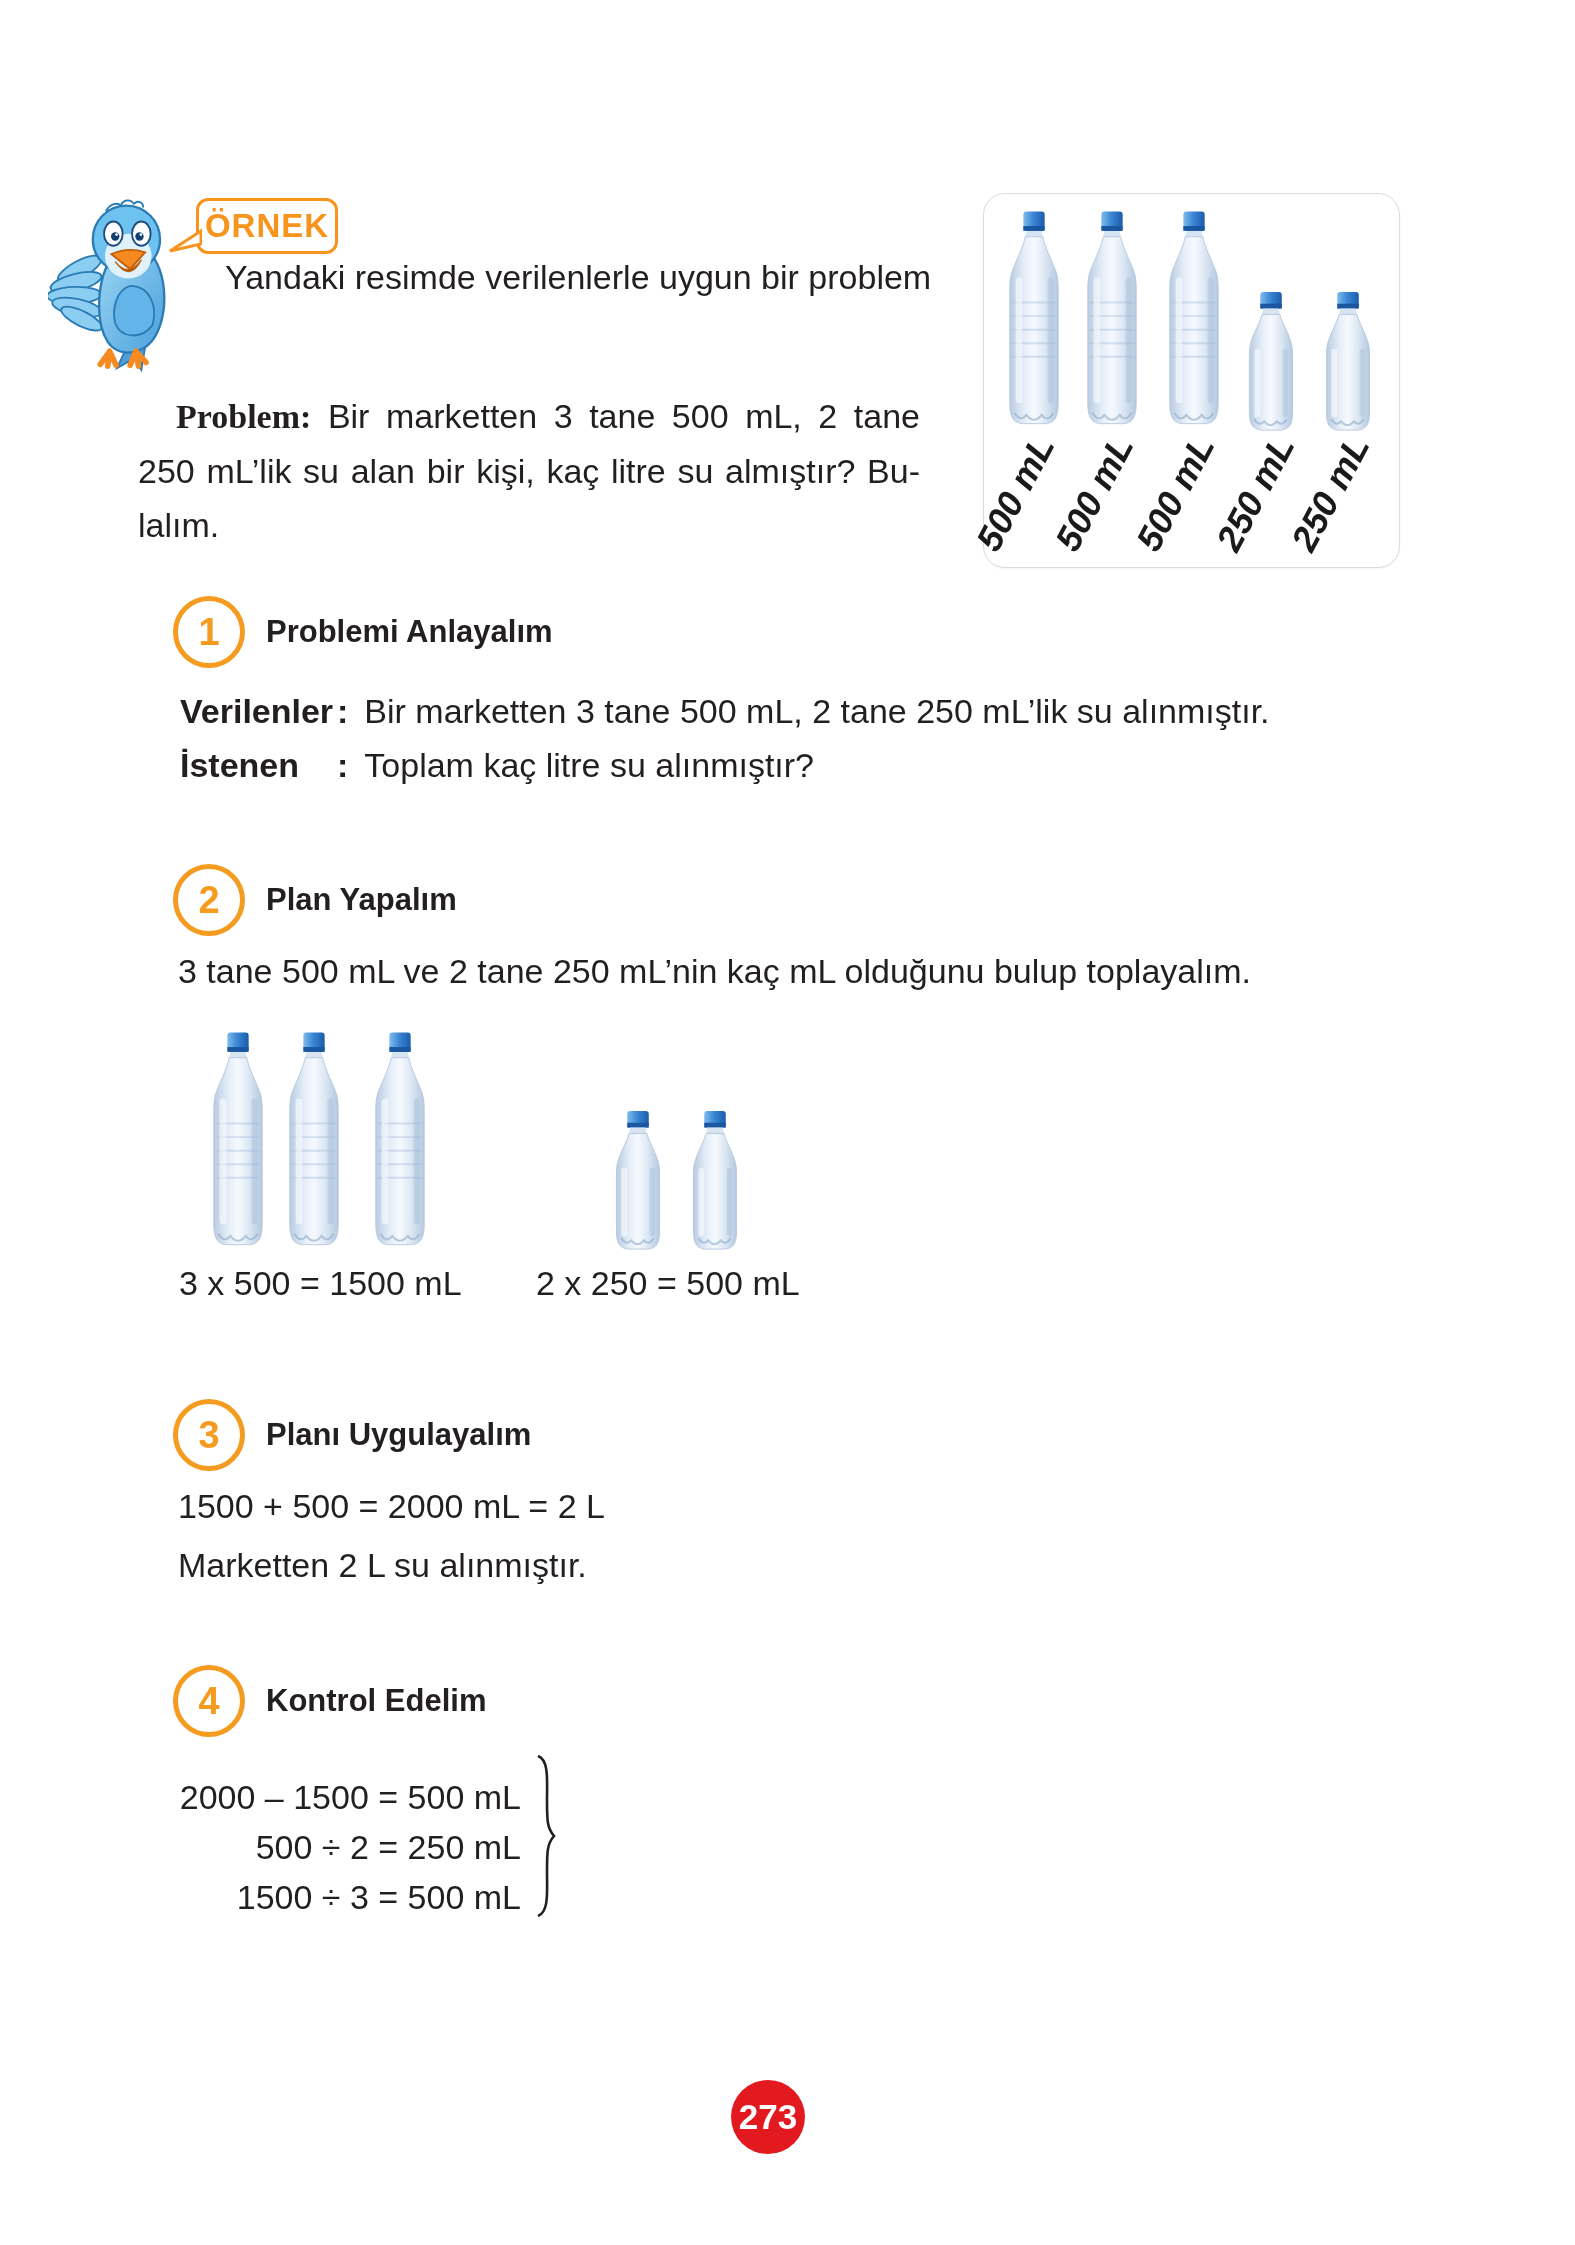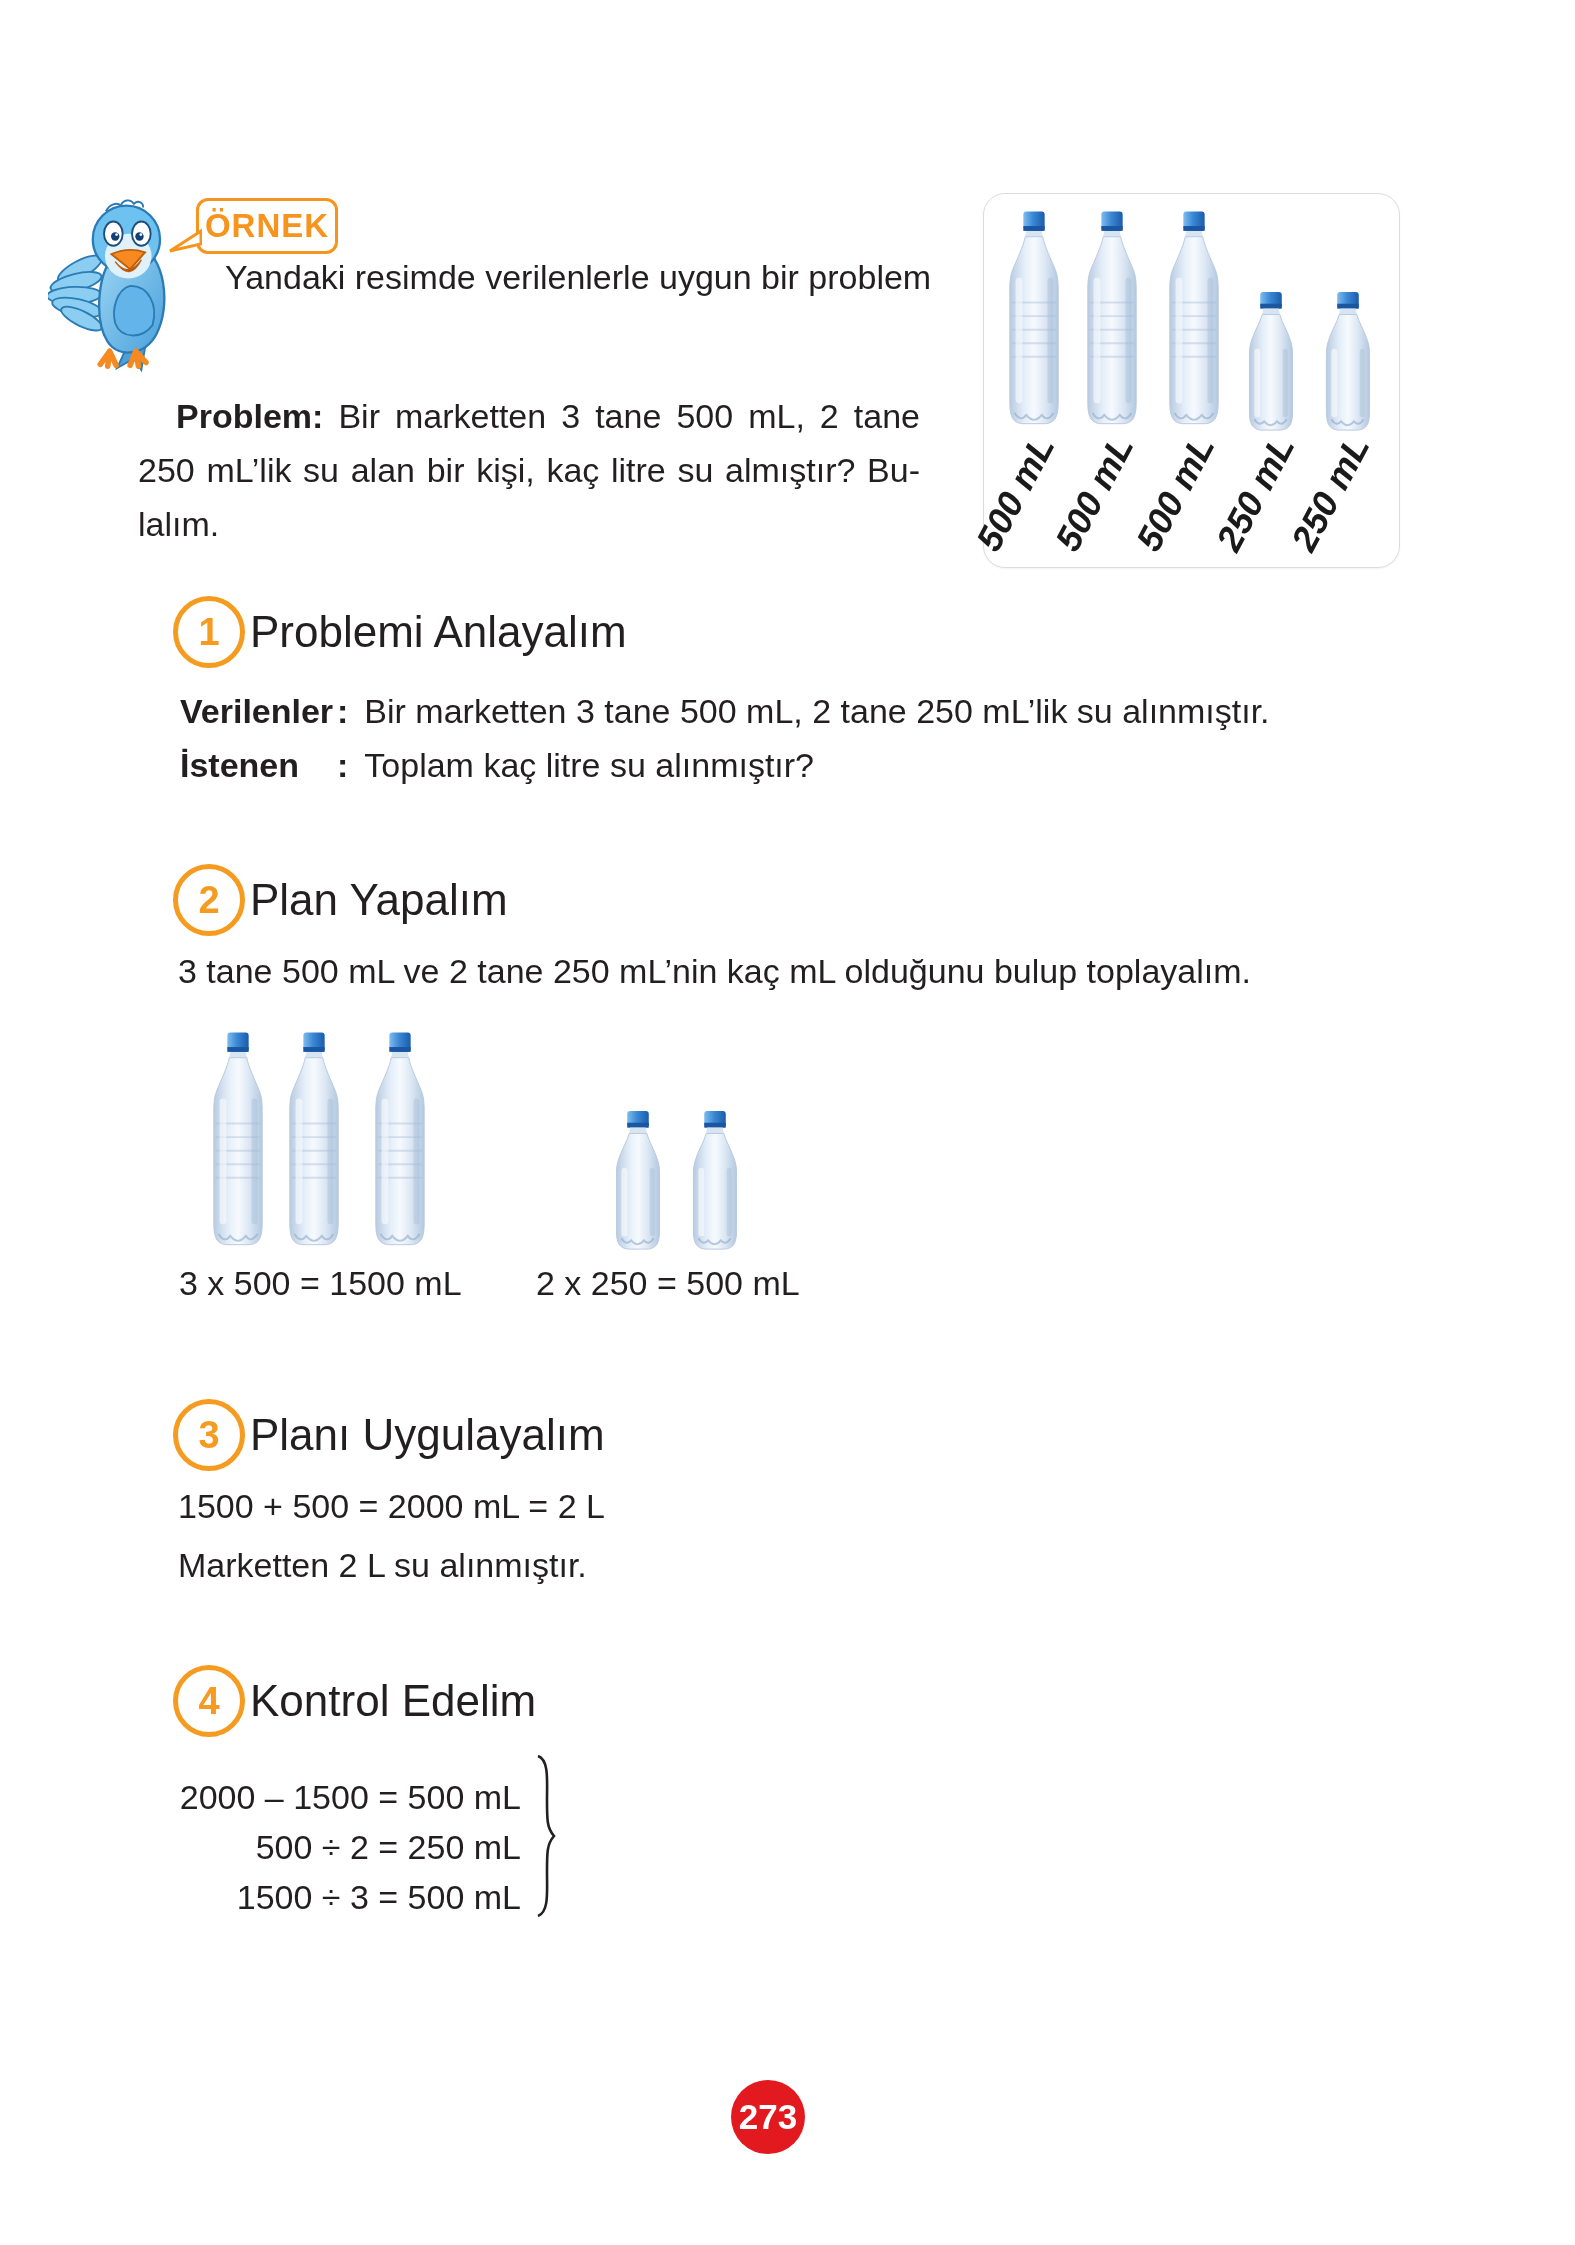--- a/index.html
+++ b/index.html
@@ -12,35 +12,35 @@
     border:3px solid #f7941d;border-radius:12px;background:#fff;
     display:flex;align-items:center;justify-content:center;}
   .ornek-bubble .txt{color:#f7941d;font-size:33px;font-weight:bold;letter-spacing:1px;}
   .bubble-tail{position:absolute;left:-31px;top:26px;}
 
   
   .body-text{font-size:34px;line-height:40px;color:#231f20;white-space:nowrap;}
   .problem{position:absolute;left:138px;top:389px;width:782px;font-size:34px;line-height:54px;}
   .problem .jline{text-align:justify;text-align-last:justify;}
   .problem .indent{padding-left:38px;}
-  .problem .lbl{font-weight:bold;}
+  .problem .lbl{font-weight:bold;font-family:Liberation Serif, serif;}
 
   
   .card{position:absolute;left:983px;top:193px;width:415px;height:373px;background:#fff;
         border:1px solid #dcdcdc;border-radius:22px;box-shadow:0 1px 2px rgba(0,0,0,0.05);}
   .bottle{position:absolute;}
   .bottle svg{display:block;width:100%;height:100%;}
   .bottle-label{position:absolute;font-size:36px;font-weight:bold;font-style:italic;color:#1a1a1a;
         transform:rotate(-62deg);transform-origin:left bottom;white-space:nowrap;height:42px;}
 
   
   .step-circle{position:absolute;left:173px;width:72px;height:72px;border:5px solid #f59b20;
         border-radius:50%;box-sizing:border-box;display:flex;align-items:center;justify-content:center;
         color:#f59b20;font-size:38px;font-weight:bold;background:#fff;}
-  .step-title{position:absolute;left:250px;font-size:44px;font-weight:normal;line-height:40px;white-space:nowrap;}
+  .step-title{position:absolute;left:266px;font-size:31px;font-weight:bold;line-height:40px;white-space:nowrap;}
 
   .kv{position:absolute;left:180px;font-size:34px;line-height:40px;white-space:nowrap;}
   .kv-label{display:inline-block;width:157px;font-weight:bold;}
   .kv-colon{font-weight:bold;margin-right:16px;}
 
   .eq{position:absolute;font-size:34px;line-height:40px;white-space:nowrap;}
 
   .check-eqs{position:absolute;left:179px;top:1772px;width:342px;text-align:right;
         font-size:34px;line-height:50px;}
   .brace{position:absolute;left:534px;top:1754px;}

